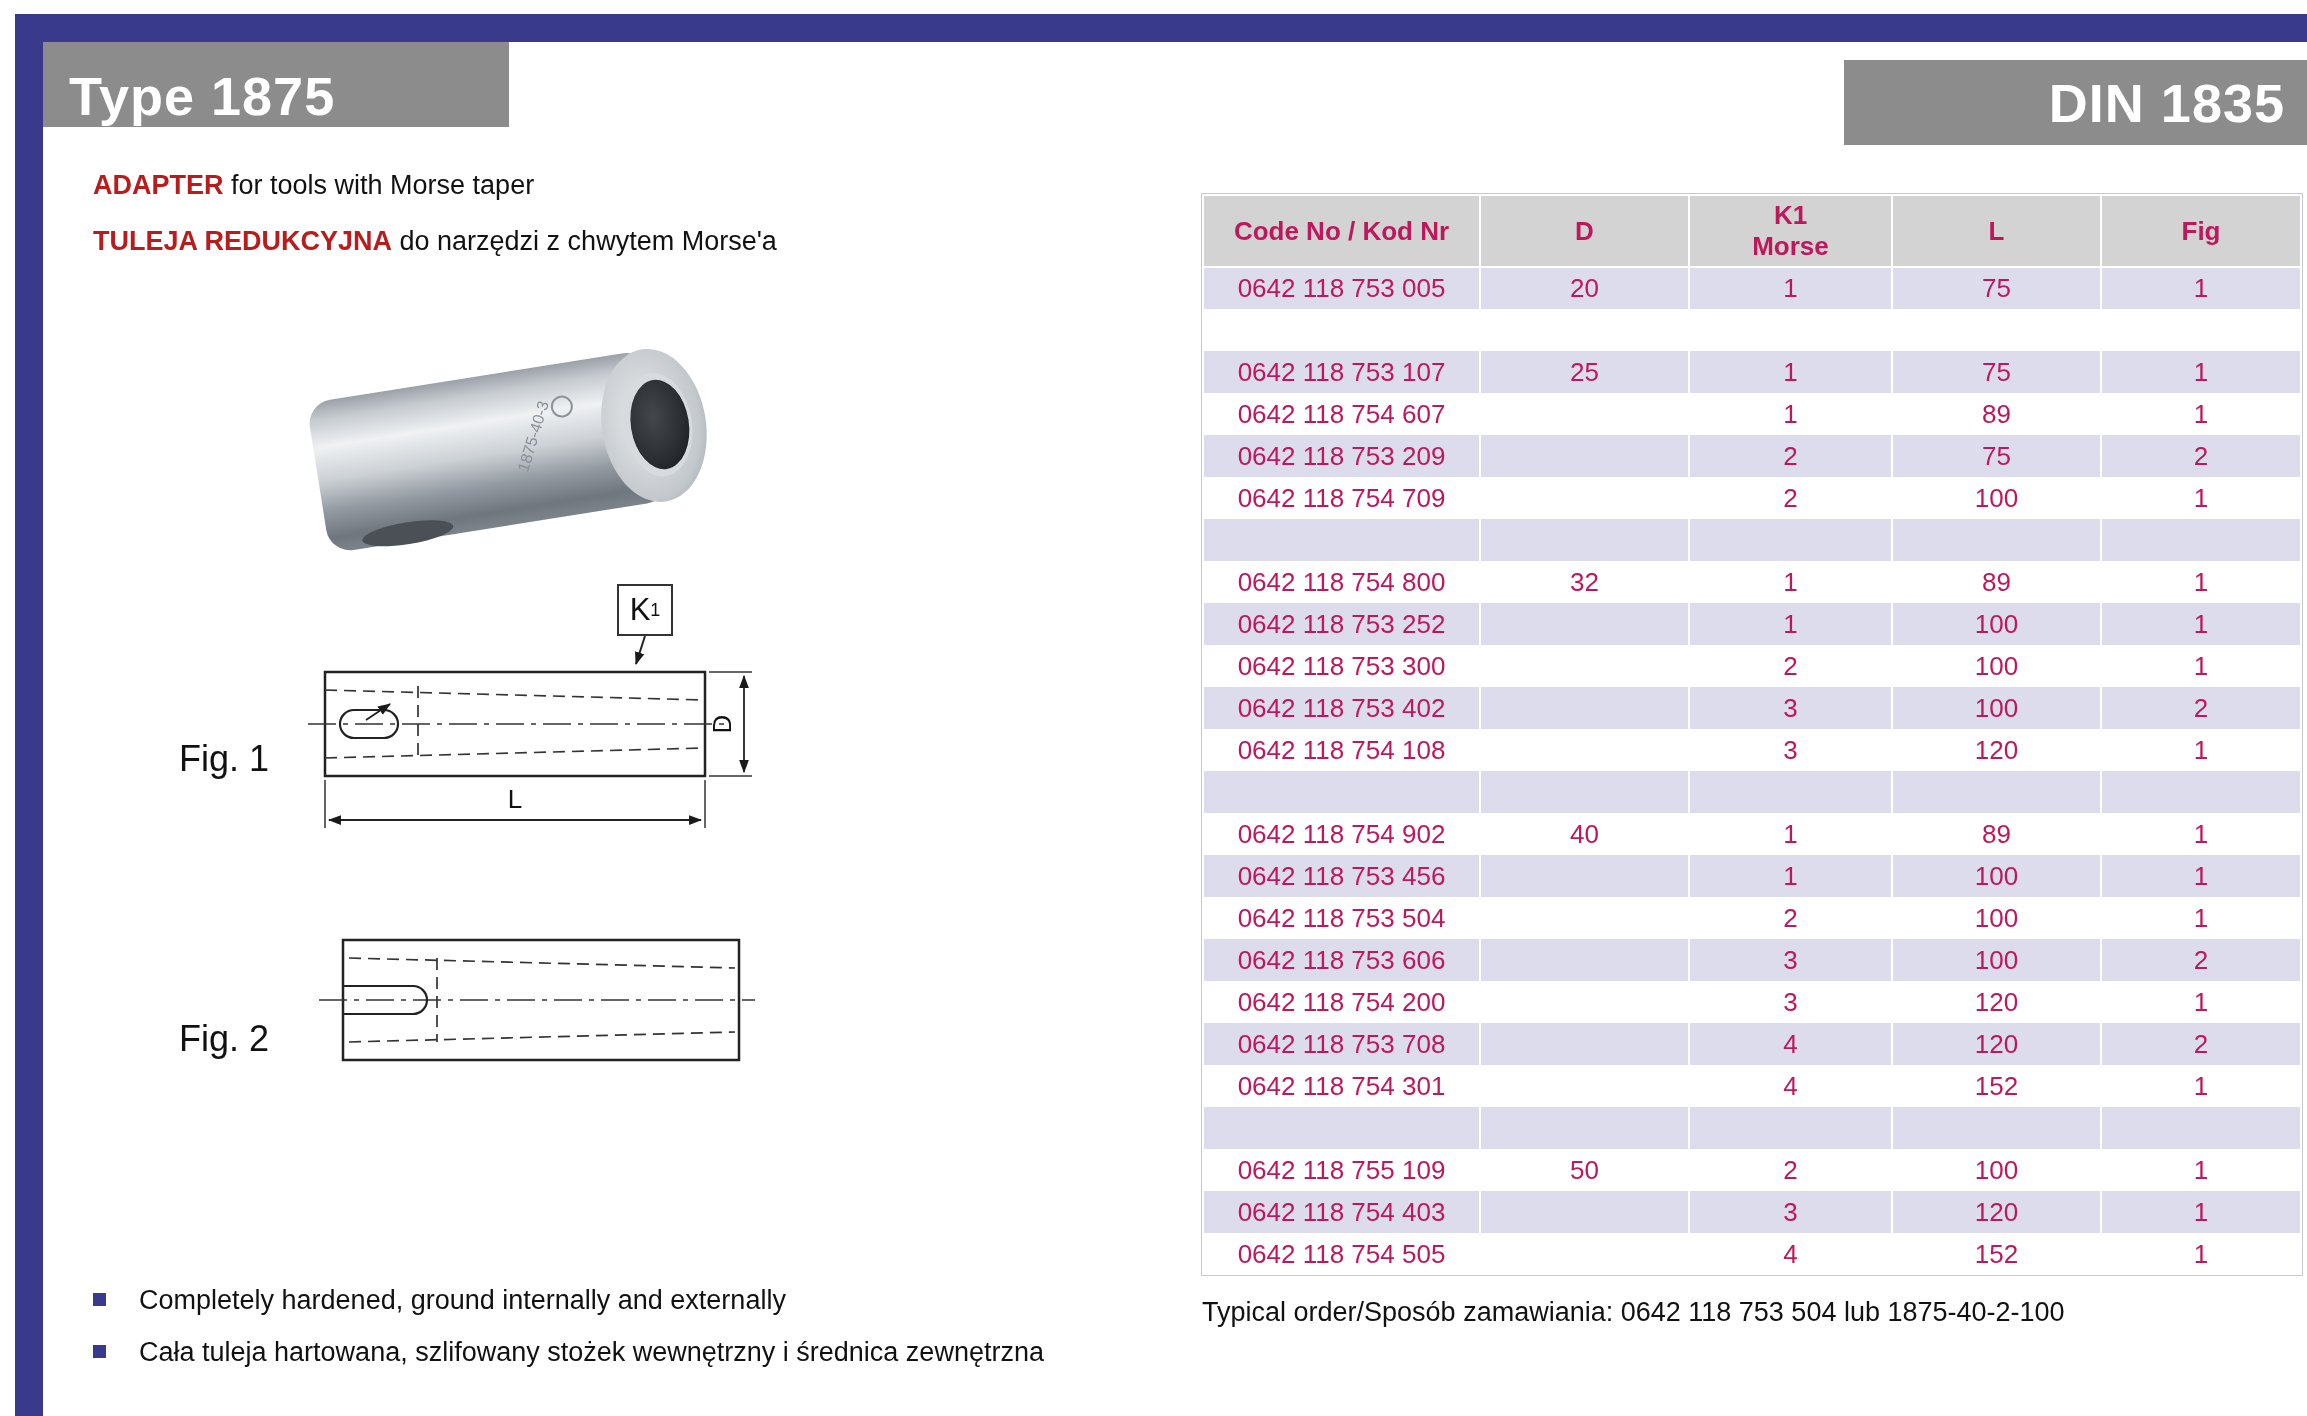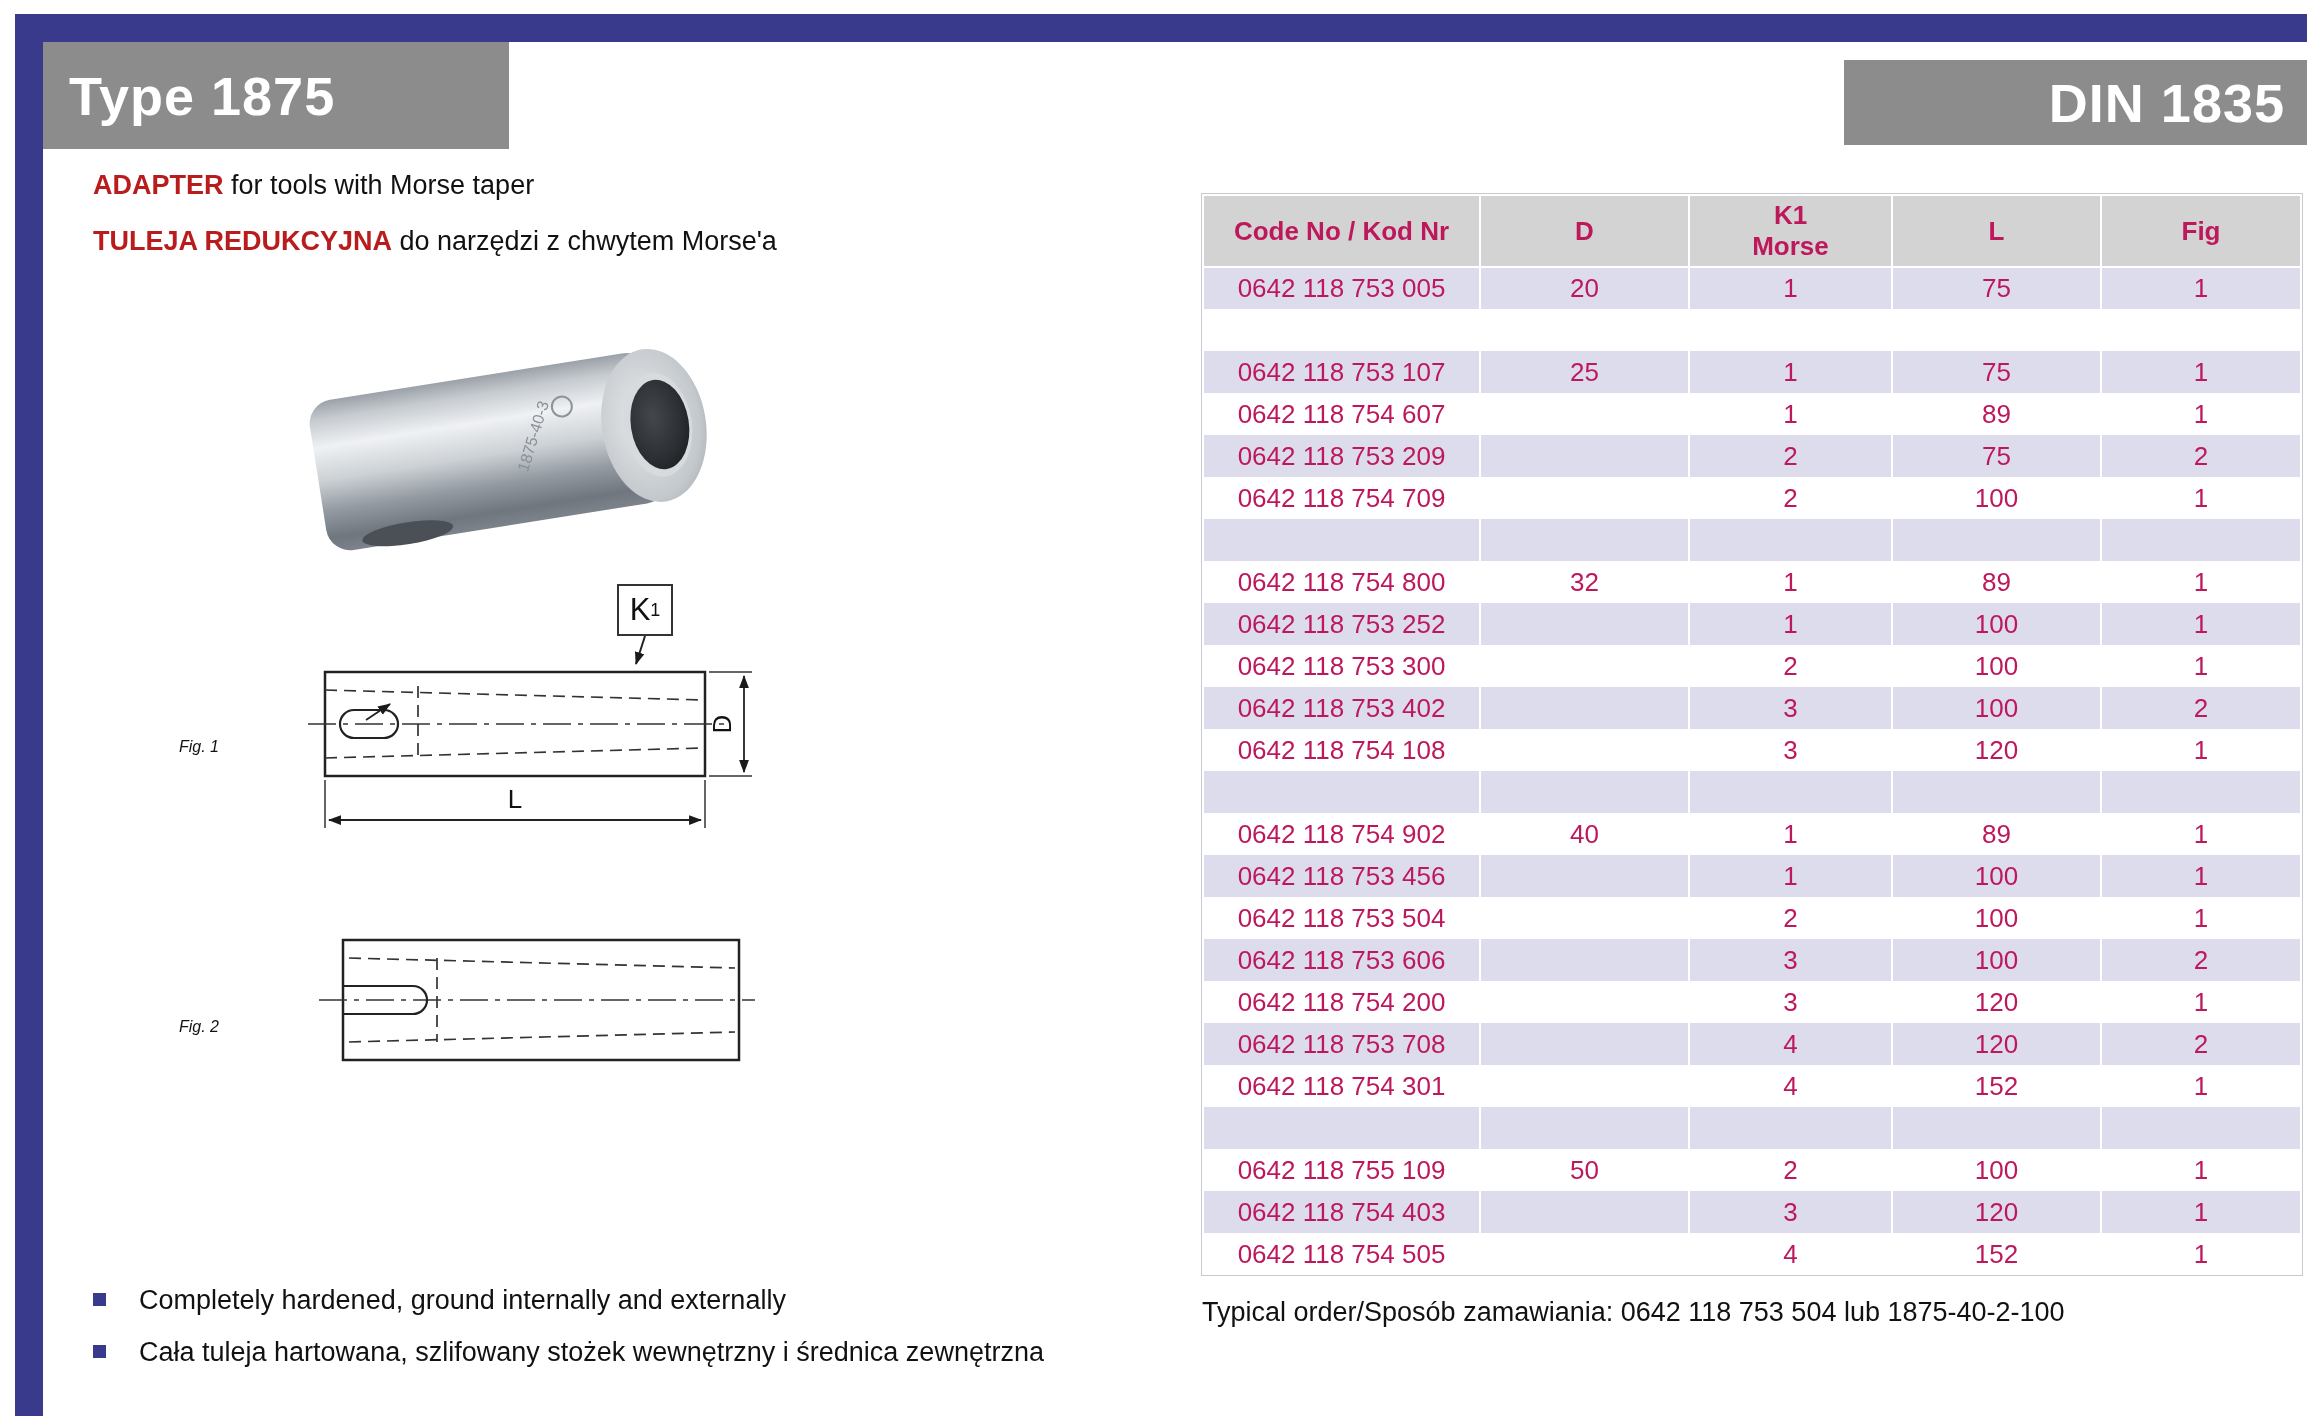--- a/index.html
+++ b/index.html
@@ -5,22 +5,22 @@
   * { margin:0; padding:0; box-sizing:border-box; }
   html,body { width:2307px; height:1416px; background:#fff;
     font-family:"Liberation Sans","DejaVu Sans",sans-serif; color:#111; }
   .page { position:relative; width:2307px; height:1416px; background:#fff; overflow:hidden; }
 
   
   .top-bar  { position:absolute; left:15px; top:14px; right:0; height:28px; background:#3a3a8c; }
   .left-bar { position:absolute; left:15px; top:14px; width:28px; bottom:0; background:#3a3a8c; }
 
   
-  .type-box { position:absolute; left:43px; top:42px; width:466px; height:107px; background:#8c8c8c;
-    display:flex; align-items:center; padding-left:26px; }
+  .type-box { position:absolute; left:43px; top:42px; width:466px; height:85px; background:#8c8c8c;
+    display:flex; align-items:flex-end; padding-left:26px; }
   .din-box  { position:absolute; right:0; top:60px; width:463px; height:85px; background:#8c8c8c;
     display:flex; align-items:center; justify-content:flex-end; padding-right:22px; }
   .box-title { color:#fff; font-weight:bold; font-size:54px; letter-spacing:1px; }
 
   
   .intro { position:absolute; left:93px; top:168px; }
   .intro p { font-size:27px; line-height:34px; margin-bottom:22px; white-space:nowrap; }
   .bold-navy { font-weight:bold; color:#b91c1c; }
 
   
@@ -28,21 +28,21 @@
 
   
   .k1-box { position:absolute; left:617px; top:584px; width:56px; height:52px; background:#fff;
     border:2px solid #333; display:flex; align-items:center; justify-content:center;
     font-size:31px; color:#111; z-index:3; }
   .k1-box sub { font-size:18px; line-height:0; }
 
   .fig-svg { position:absolute; }
   .fig1-svg { left:300px; top:598px; }
   .fig2-svg { left:315px; top:928px; }
-  .fig-label { position:absolute; font-size:16px; color:#111;font-style:italic; }
+  .fig-label { position:absolute; font-size:36px; color:#111; }
   .fig1-label { left:179px; top:738px; }
   .fig2-label { left:179px; top:1018px; }
 
   
   .bullets { position:absolute; left:93px; top:1278px; width:1010px; }
   .bullet { display:flex; align-items:flex-start; margin-bottom:8px; }
   .bullet-square { width:13px; height:13px; background:#3a3a8c; margin-top:15px; margin-right:33px; flex:0 0 auto; }
   .bullet-text { font-size:27px; line-height:44px; color:#111; max-width:950px; }
 
   

